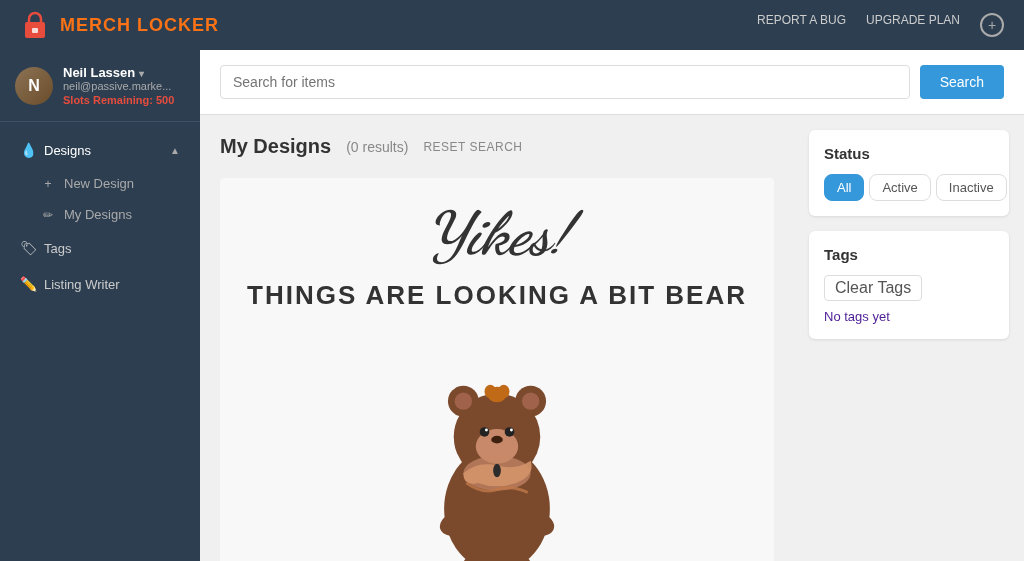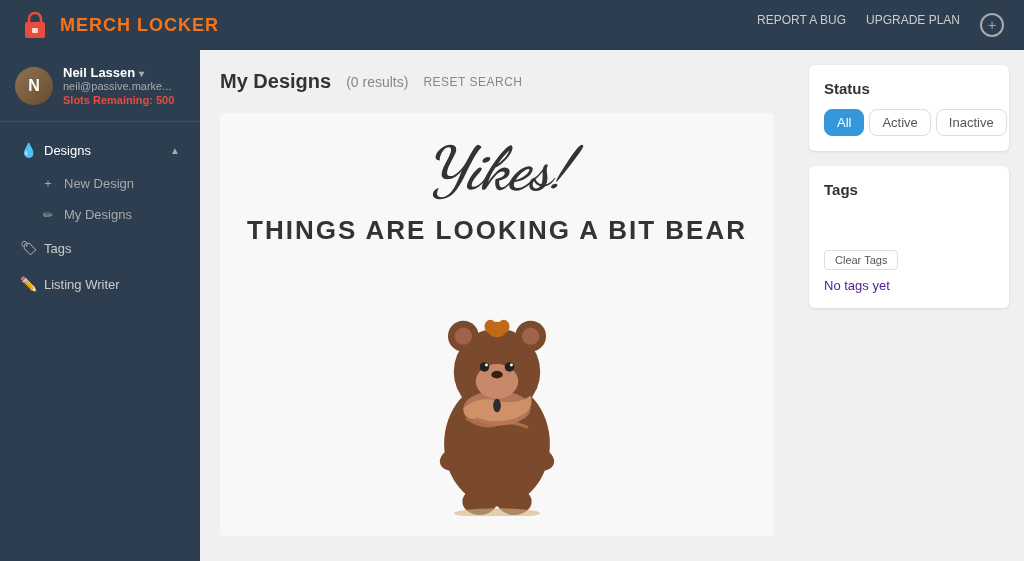--- a/index.html
+++ b/index.html
@@ -293,25 +293,24 @@
       border-color: #3498db;
       color: white;
     }
 
     
     .clear-tags-btn {
       display: inline-block;
       padding: 3px 10px;
       border: 1px solid #ddd;
       border-radius: 4px;
-      font-size: 11px;
+      font-size: 16px;
       color: #555;
       cursor: pointer;
       margin-bottom: 8px;
-      margin-top: 40px;
     }
     .no-tags {
       font-size: 13px;
       color: #4c1d95;
     }
   </style>
 </head>
 <body>
 
 <header class="header">
@@ -369,20 +368,24 @@
       </div>
       <div class="nav-item">
         <span class="nav-item-icon">✏️</span>
         <span class="nav-item-label">Listing Writer</span>
       </div>
     </nav>
   </aside>
 
   <main class="main">
 
+    <div class="search-bar">
+      <input class="search-input" type="text" placeholder="Search for items" style="">
+      <button class="search-btn">Search</button>
+    </div>
 
     <div class="content-area">
 
       <div class="designs-area">
         <div class="designs-header">
           <span class="designs-title">My Designs</span>
           <span class="designs-count">(0 results)</span>
           <span class="reset-search">RESET SEARCH</span>
         </div>
 

